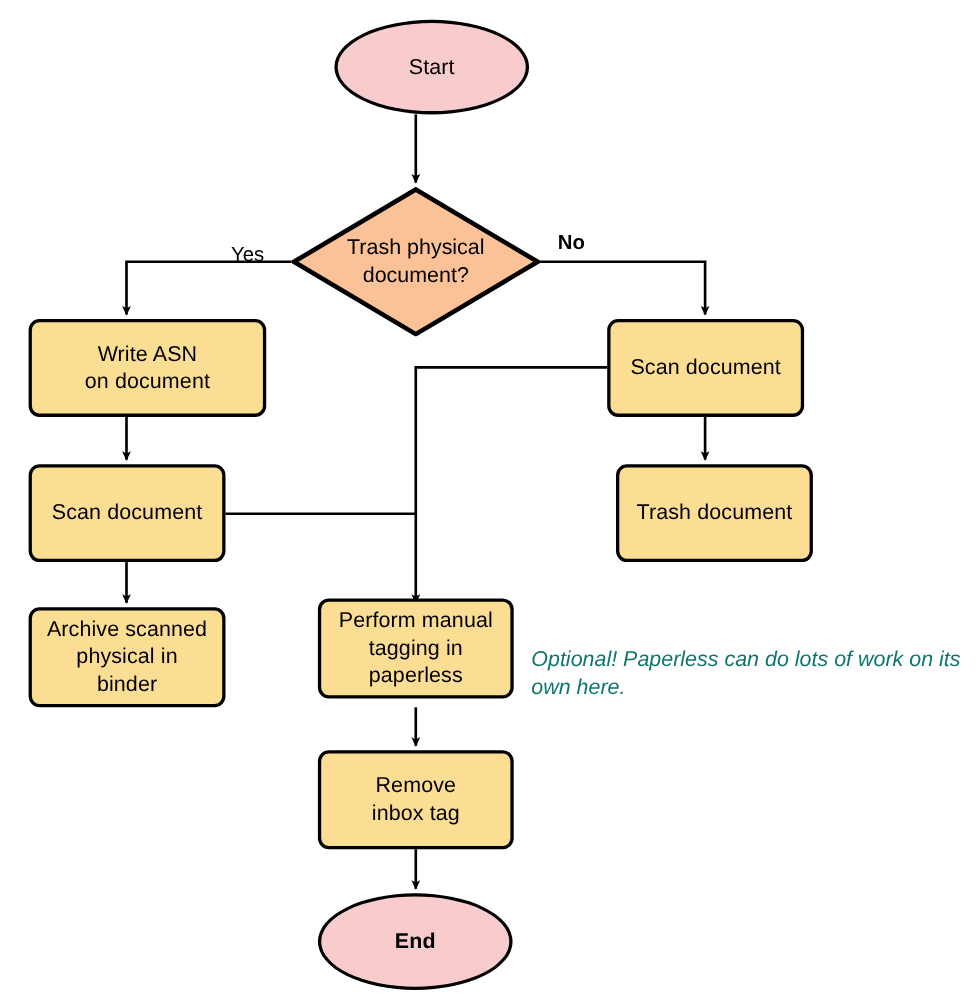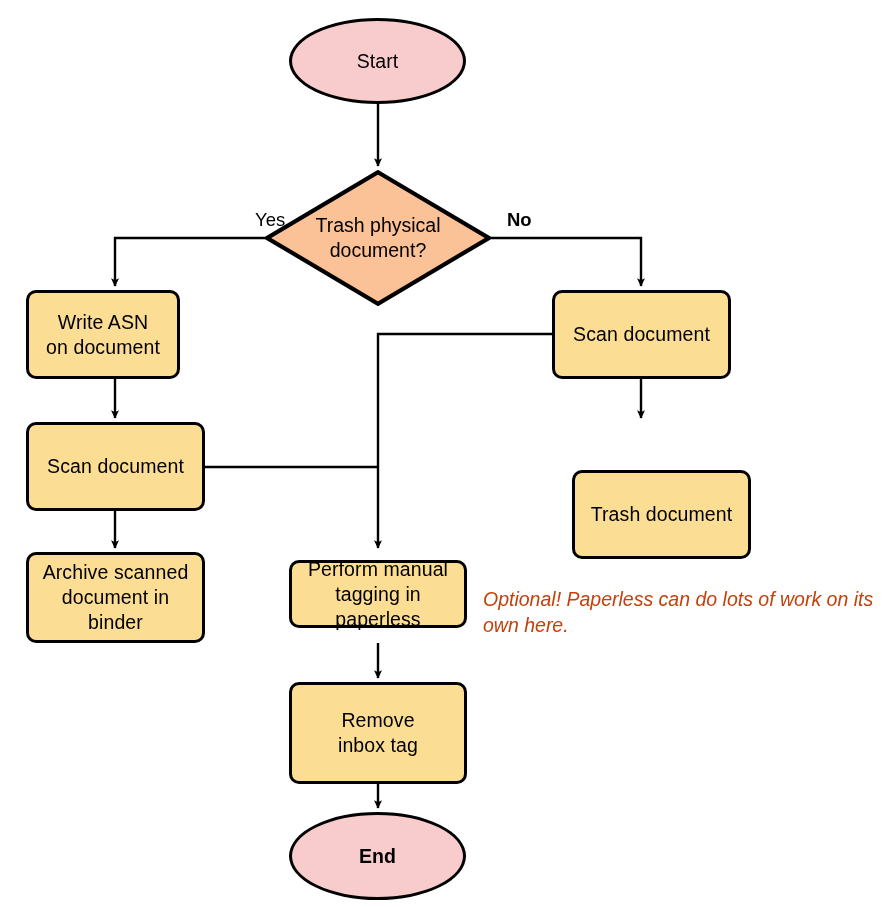--- a/index.html
+++ b/index.html
@@ -83,21 +83,21 @@
     line-height: 22px;
     color: #000000;
     z-index: 3;
     white-space: nowrap;
   }
   .note {
     position: absolute;
     font-style: italic;
     font-size: 19.5px;
     line-height: 26px;
-    color: #c2410c;
+    color: #0f766e;
     z-index: 3;
   }
 </style>
 </head>
 <body>
 
 <div id="canvas">
 
   <svg id="edges" viewBox="0 0 888 907" width="888" height="907" aria-hidden="true">
     <defs>
@@ -113,62 +113,62 @@
         <path d="M 115,511 L 115,548" marker-end="url(#arrowhead)"></path>
         <path d="M 641,379 L 641,418" marker-end="url(#arrowhead)"></path>
         <path d="M 552,334 L 378,334 L 378,548" marker-end="url(#arrowhead)"></path>
         <path d="M 205,467 L 378,467"></path>
         <path d="M 378,643 L 378,678" marker-end="url(#arrowhead)"></path>
         <path d="M 378,772 L 378,808" marker-end="url(#arrowhead)"></path>
       </g>
   </svg>
 
   <div id="node-layer">
-      <div class="node node-terminal" style="left: 289px; top: 18px; width: 177px; height: 86px; text-align: center;">
+      <div class="node node-terminal" style="left: 304px; top: 18px; width: 177px; height: 86px; text-align: center;">
         <div class="node-label">Start</div>
       </div>
       <div class="node-decision" style="left: 265px; top: 170px; width: 226px; height: 136px;">
         <svg class="decision-shape" width="226" height="136" viewBox="0 0 226 136">
           <polygon points="113,2.2 223.8,68 113,133.8 2.2,68" fill="#fbc197" stroke="#000000" stroke-width="4.2" stroke-linejoin="miter"></polygon>
         </svg>
         <div class="decision-label">Trash physical
 document?</div>
       </div>
-      <div class="node node-process" style="left: 26px; top: 290px; width: 154px; height: 89px;">
+      <div class="node node-process" style="left: 26px; top: 290px; width: 216px; height: 89px;">
         <div class="node-label">Write ASN
 on document</div>
       </div>
       <div class="node node-process" style="left: 26px; top: 422px; width: 179px; height: 89px;">
         <div class="node-label">Scan document</div>
       </div>
       <div class="node node-process" style="left: 26px; top: 552px; width: 179px; height: 91px;">
         <div class="node-label">Archive scanned
-document in
+physical in
 binder</div>
       </div>
       <div class="node node-process" style="left: 552px; top: 290px; width: 179px; height: 89px;">
         <div class="node-label">Scan document</div>
       </div>
-      <div class="node node-process" style="left: 572px; top: 422px; width: 179px; height: 89px; margin-top: 48px;">
+      <div class="node node-process" style="left: 560px; top: 422px; width: 179px; height: 89px;">
         <div class="node-label">Trash document</div>
       </div>
-      <div class="node node-process" style="left: 289px; top: 560px; width: 178px; height: 68px;">
+      <div class="node node-process" style="left: 289px; top: 544px; width: 178px; height: 91px;">
         <div class="node-label">Perform manual
 tagging in
 paperless</div>
       </div>
-      <div class="node node-process" style="left: 289px; top: 682px; width: 178px; height: 102px;">
+      <div class="node node-process" style="left: 289px; top: 682px; width: 178px; height: 90px;">
         <div class="node-label">Remove
 inbox tag</div>
       </div>
       <div class="node node-terminal" style="left: 289px; top: 812px; width: 177px; height: 88px; font-weight: bold;">
         <div class="node-label">End</div>
       </div>
     </div>
   <div id="label-layer">
-      <div class="edge-label" style="left: 210px; top: 209px; margin-left: 45px;">Yes</div>
+      <div class="edge-label" style="left: 210px; top: 220px;">Yes</div>
       <div class="edge-label" style="left: 507px; top: 209px; font-weight: bold;">No</div>
     </div>
   <div id="note-layer">
       <div class="note" style="left: 483px; top: 586px; width: 402px;">Optional! Paperless can do lots of work on its own here.</div>
     </div>
 
 </div>
 
 </body></html>

